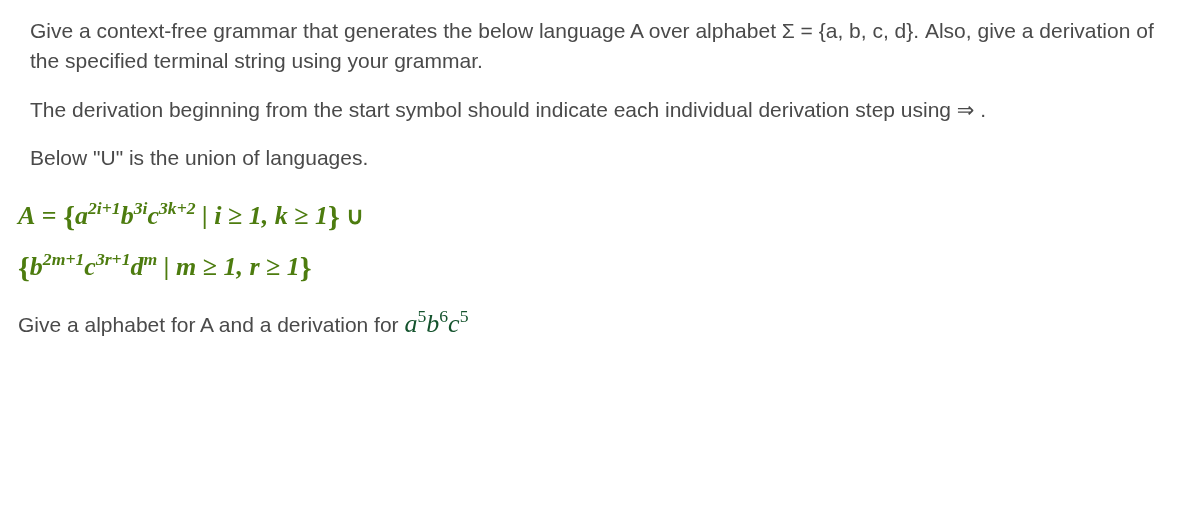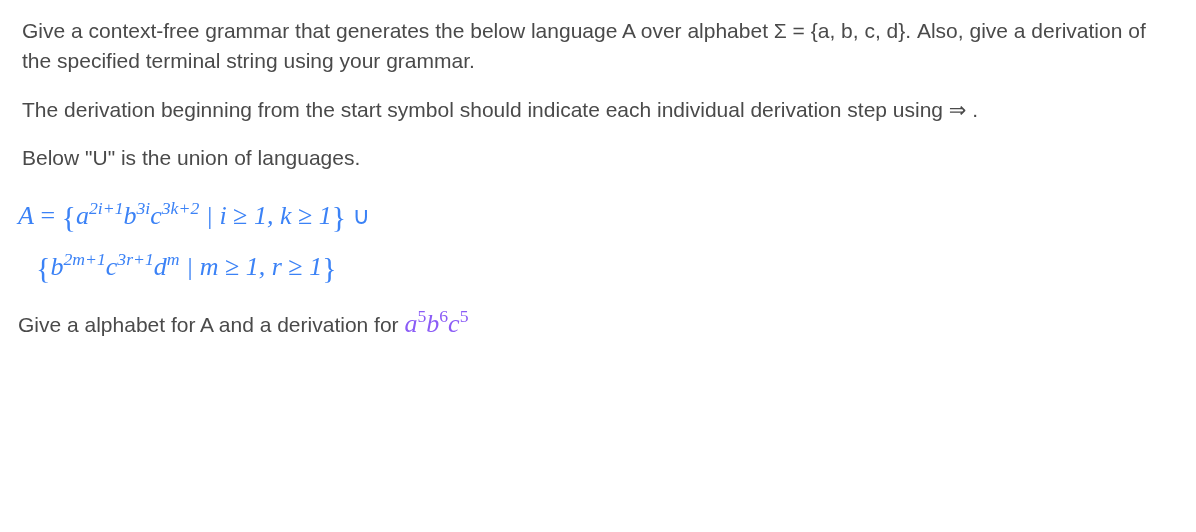--- a/index.html
+++ b/index.html
@@ -6,64 +6,65 @@
     margin: 0;
     padding: 16px 18px;
     font-family: Arial, Helvetica, sans-serif;
     font-size: 21px;
     color: #4a4a4a;
     line-height: 1.45;
     width: 1196px;
     box-sizing: border-box;
   }
   p {
-    margin: 0 0 18px 4px;
+    margin: 0 0 18px 12px;
   }
   .math-line {
     font-family: "Times New Roman", Times, serif;
     font-size: 26px;
-    color: #3b82f6;
+    color: #4d7c0f;
     margin: 8px 0 6px 0;
+    font-weight: bold;
   }
   .math-line .ital { font-style: italic; }
   .math-line sup {
     font-size: 0.68em;
     vertical-align: super;
     line-height: 0;
   }
   .setbrace { font-size: 30px; display:inline-block; transform: translateY(3px); }
   .cup { font-size: 24px; }
   .final-line {
     font-size: 21px;
     color:#4a4a4a;
     margin-top: 18px;
   }
   .final-math {
     font-family: "Times New Roman", Times, serif;
     font-style: italic;
     font-size: 26px;
-    color:#8b5cf6;
+    color:#14532d;
   }
   .final-math sup { font-size: 0.68em; vertical-align: super; line-height:0; font-style: normal; }
 </style>
 </head>
 <body>
 
 <p>Give a context-free grammar that generates the below language A over alphabet  Σ = {a, b, c, d}. Also, give a derivation of the specified terminal string using your grammar.</p>
 
 <p>The derivation beginning from the start symbol should indicate each individual derivation step using ⇒ .</p>
 
 <p>Below "U" is the union of languages.</p>
 
 <div class="math-line">
   <span class="ital">A</span>
   <span> = </span>
   <span class="setbrace">{</span><span class="ital">a</span><sup><span class="ital">2i+1</span></sup><span class="ital">b</span><sup><span class="ital">3i</span></sup><span class="ital">c</span><sup><span class="ital">3k+2</span></sup><span><span class="ital"> | i  ≥  1,  k ≥ 1</span></span><span class="setbrace">}</span>
   <span class="cup"> ∪</span>
 </div>
 
-<div class="math-line" style="margin-left:18px; margin-bottom:18px;">
+<div class="math-line" style="margin-bottom:18px;">
   <span class="setbrace">{</span><span class="ital">b</span><sup><span class="ital">2m+1</span></sup><span class="ital">c</span><sup><span class="ital">3r+1</span></sup><span class="ital">d</span><sup><span class="ital">m</span></sup><span><span class="ital"> | m  ≥  1,  r ≥ 1</span></span><span class="setbrace">}</span>
 </div>
 
 <div class="final-line">
   <span>Give a alphabet for A and a derivation for </span><span class="final-math"><span>a</span><sup>5</sup><span>b</span><sup>6</sup><span>c</span><sup>5</sup></span>
 </div>
 
 </body></html>

